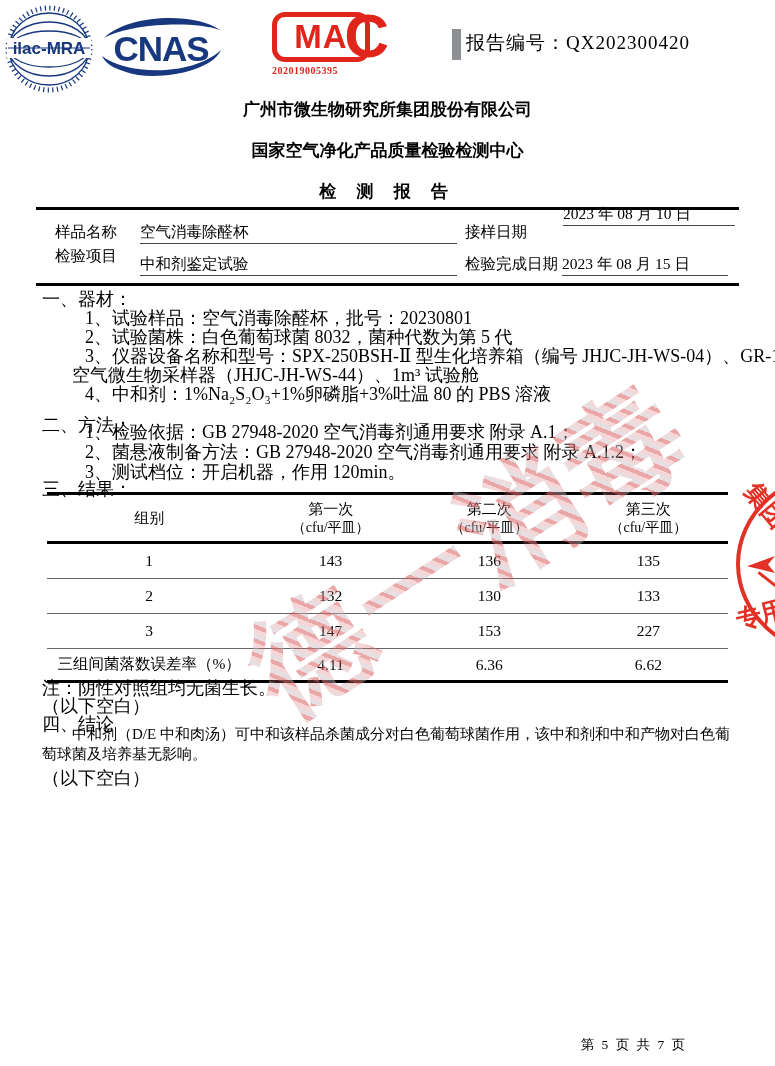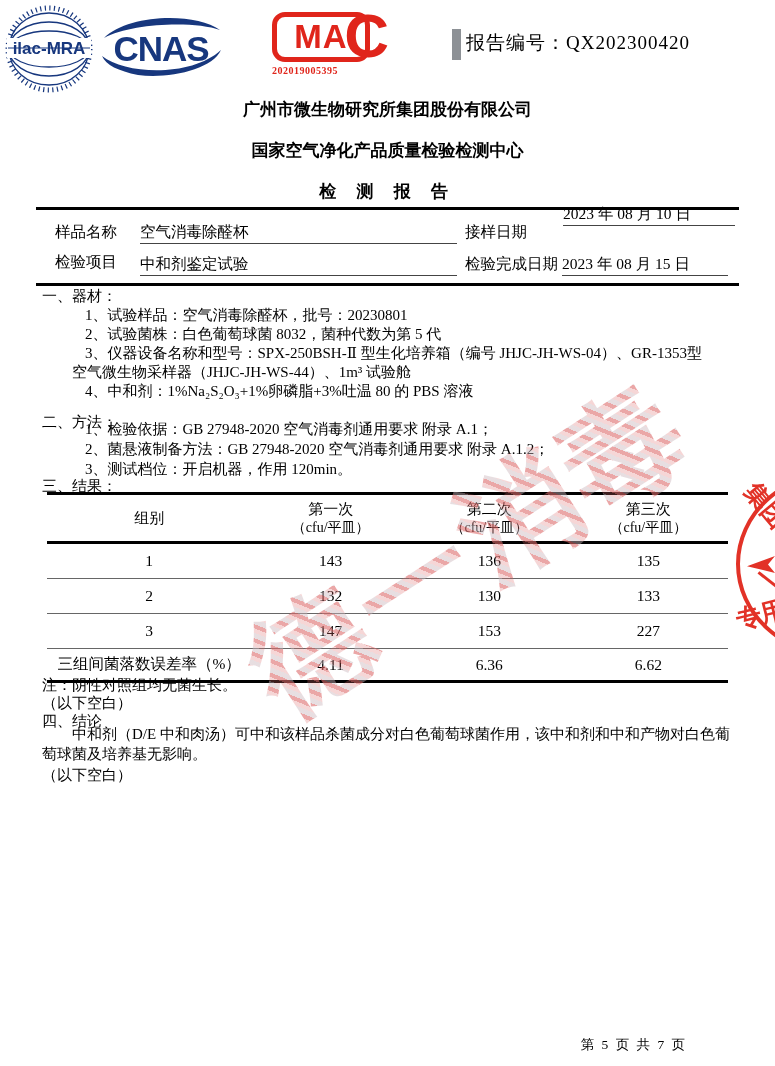--- a/index.html
+++ b/index.html
@@ -27,21 +27,21 @@
   .title{position:absolute;left:0;width:775px;text-align:center;font-weight:bold;font-size:17px;}
   .t1{top:98px;} .t2{top:139px;} .t3{top:180px;letter-spacing:8px;}
   .rule{position:absolute;left:36px;width:703px;height:3px;background:#000;}
   .rule1{top:207px;} .rule2{top:283px;}
 
   
   .info-cell{position:absolute;font-size:15.5px;white-space:nowrap;}
   .uline{border-bottom:1.5px solid #444;}
 
   
-  .bline{position:absolute;left:42px;font-size:15px;white-space:nowrap;}
+  .bline{position:absolute;left:42px;font-size:18px;white-space:nowrap;}
   .ind1{left:85px;} .ind2{left:72px;}
 
   
   .rtable{position:absolute;left:47px;top:492px;width:681px;border-top:3px solid #000;}
   .rt-grid{display:grid;grid-template-columns:30% 23.3% 23.3% 23.4%;align-items:center;text-align:center;}
   .rt-header{height:46px;border-bottom:3px solid #000;font-size:15px;}
   .rt-h2{font-size:14px;}
   .rt-row{height:34px;border-bottom:1.2px solid #666;font-size:15.5px;}
   .rt-last{height:31px;border-bottom:3.5px solid #000;}
 
@@ -107,21 +107,21 @@
   <div class="title t1">广州市微生物研究所集团股份有限公司</div>
   <div class="title t3">检 测 报 告</div>
   <div class="title t2">国家空气净化产品质量检验检测中心</div>
   <div class="rule rule1"></div>
 
   <div class="info-cell" style="left:55px;top:222px;">样品名称</div>
   <div class="info-cell uline" style="left:140px;top:222px;width:317px;">空气消毒除醛杯</div>
   <div class="info-cell" style="left:465px;top:222px;text-align:center;">接样日期</div>
   <div class="info-cell uline" style="left:556px;top:204px;width:172px;margin-left:7px;">2023 年 08 月 10 日</div>
 
-  <div class="info-cell" style="left:55px;top:252px;">检验项目</div>
+  <div class="info-cell" style="left:55px;top:246px;">检验项目</div>
   <div class="info-cell uline" style="left:140px;top:254px;width:317px;">中和剂鉴定试验</div>
   <div class="info-cell" style="left:465px;top:254px;">检验完成日期</div>
   <div class="info-cell uline" style="left:562px;top:254px;width:166px;">2023 年 08 月 15 日</div>
 
   <div class="rule rule2"></div>
 
   <div class="bline" style="top:287px;">一、器材：</div>
   <div class="bline ind1" style="top:306px;">1、试验样品：空气消毒除醛杯，批号：20230801</div>
   <div class="bline ind1" style="top:325px;">2、试验菌株：白色葡萄球菌 8032，菌种代数为第 5 代</div>
   <div class="bline ind1" style="top:344px;">3、仪器设备名称和型号：SPX-250BSH-Ⅱ 型生化培养箱（编号 JHJC-JH-WS-04）、GR-1353型</div>

